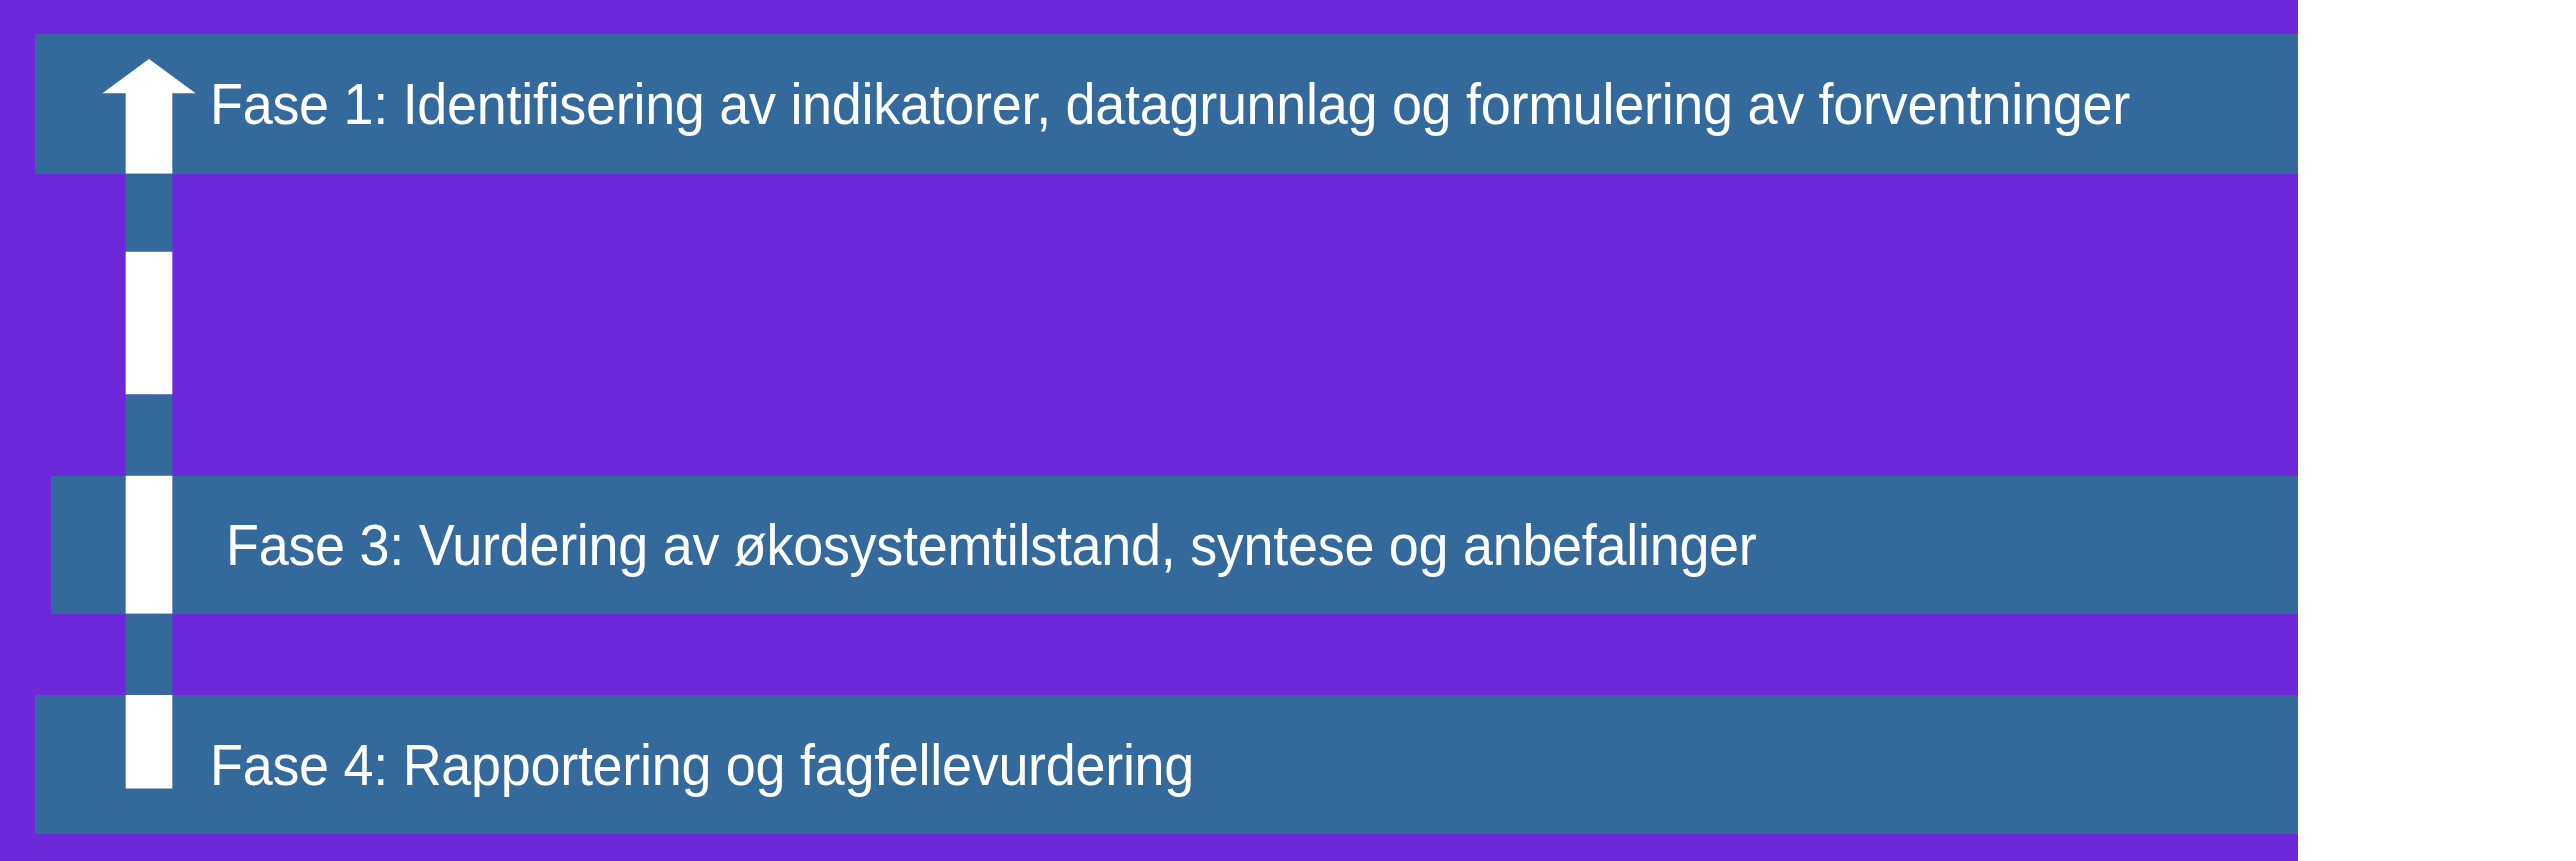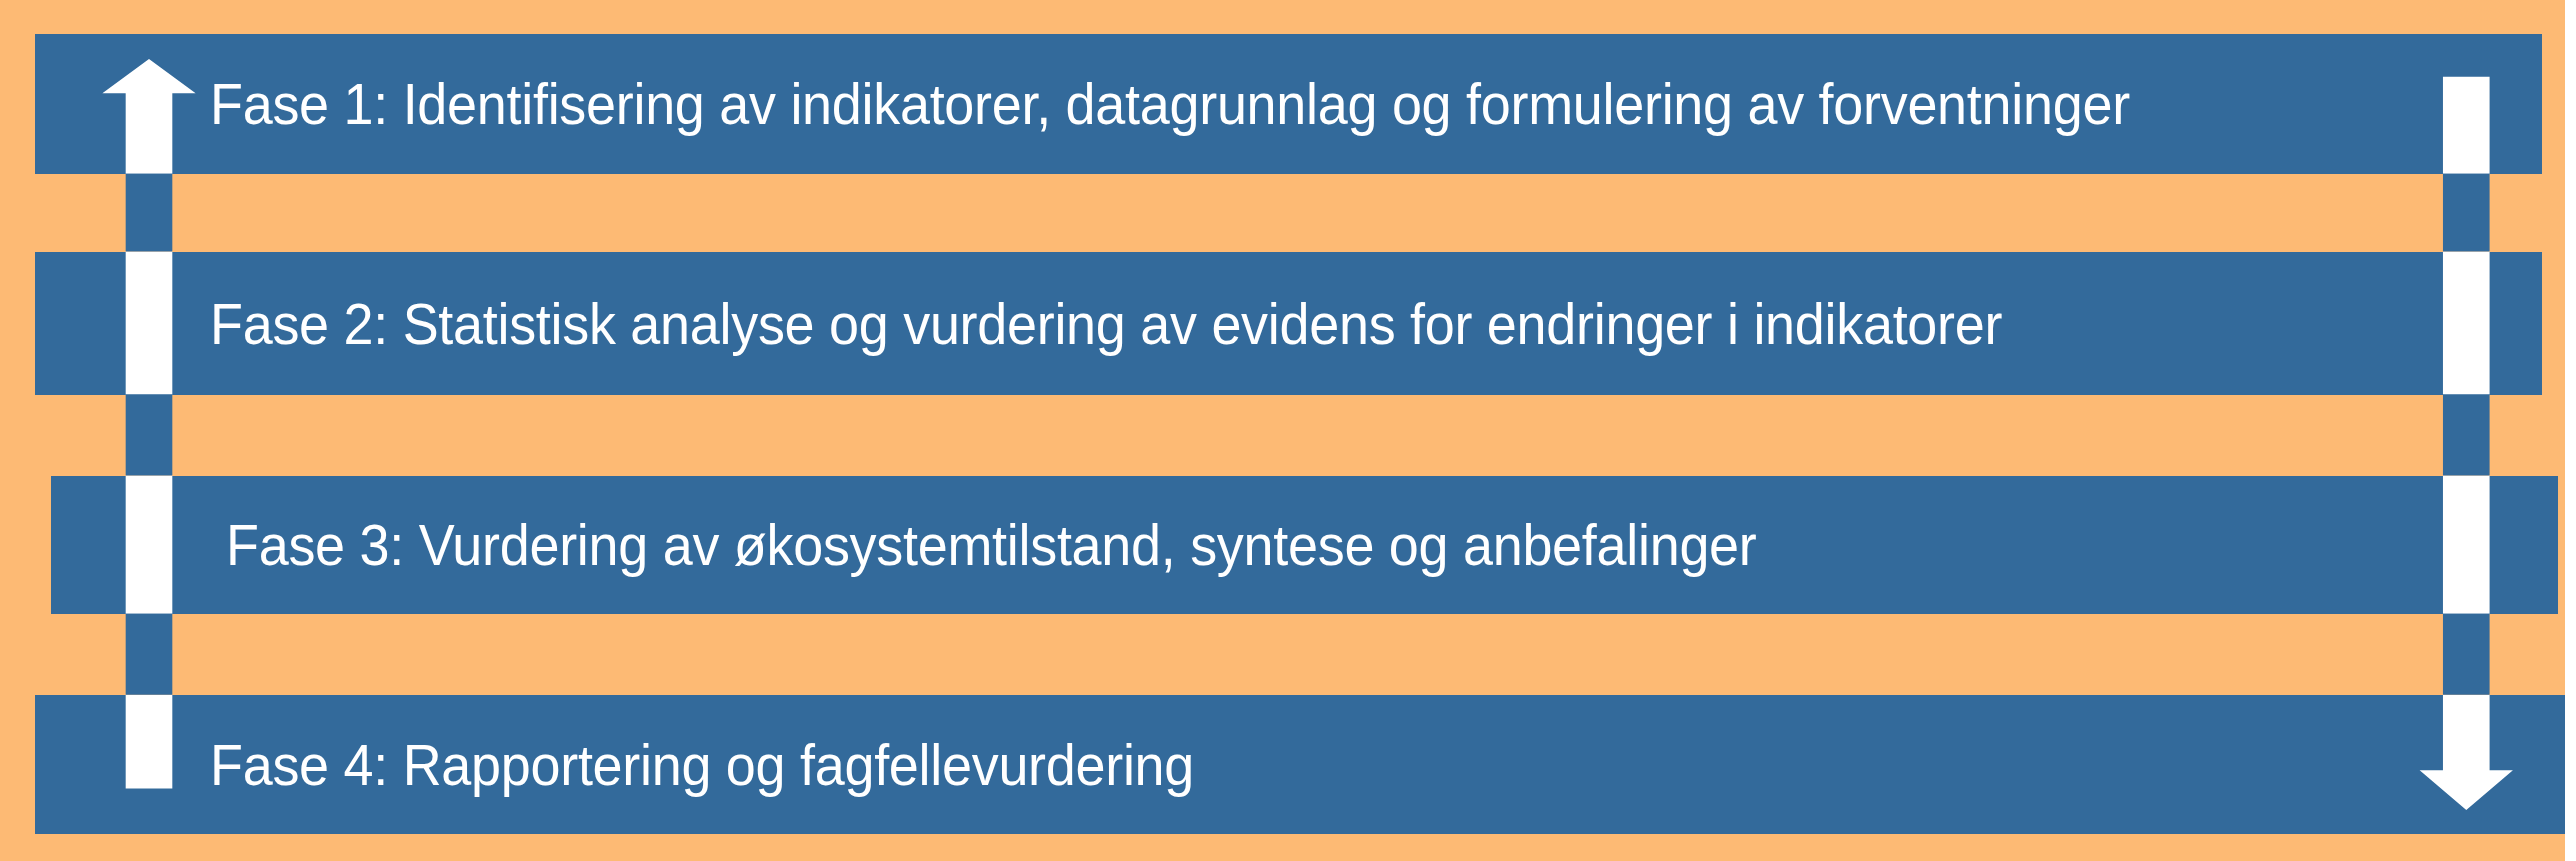--- a/index.html
+++ b/index.html
@@ -7,23 +7,23 @@
     margin: 0;
     padding: 0;
     background: #ffffff;
   }
   body {
     font-family: "Liberation Sans", "DejaVu Sans", sans-serif;
   }
 
   #stage {
     position: relative;
-    width: 2565px;
+    width: 2298px;
     height: 861px;
-    background: #fdba74;
+    background: #6d28d9;
     overflow: hidden;
   }
 
   
   .phase-bar {
     position: absolute;
     left: 35px;
     width: 2507px;
     background: #336A9B;
     display: block;
@@ -66,23 +66,20 @@
 </style>
 </head>
 <body>
 
 <div id="stage">
 
   <div class="phase-bar p1">
     <div class="phase-label">Fase 1: Identifisering av indikatorer, datagrunnlag og formulering av forventninger</div>
   </div>
 
-  <div class="phase-bar p2">
-    <div class="phase-label">Fase 2: Statistisk analyse og vurdering av evidens for endringer i indikatorer</div>
-  </div>
 
   <div class="phase-bar p3">
     <div class="phase-label">Fase 3: Vurdering av økosystemtilstand, syntese og anbefalinger</div>
   </div>
 
   <div class="phase-bar p4">
     <div class="phase-label">Fase 4: Rapportering og fagfellevurdering</div>
   </div>
 
   <div class="arrow-layer">

